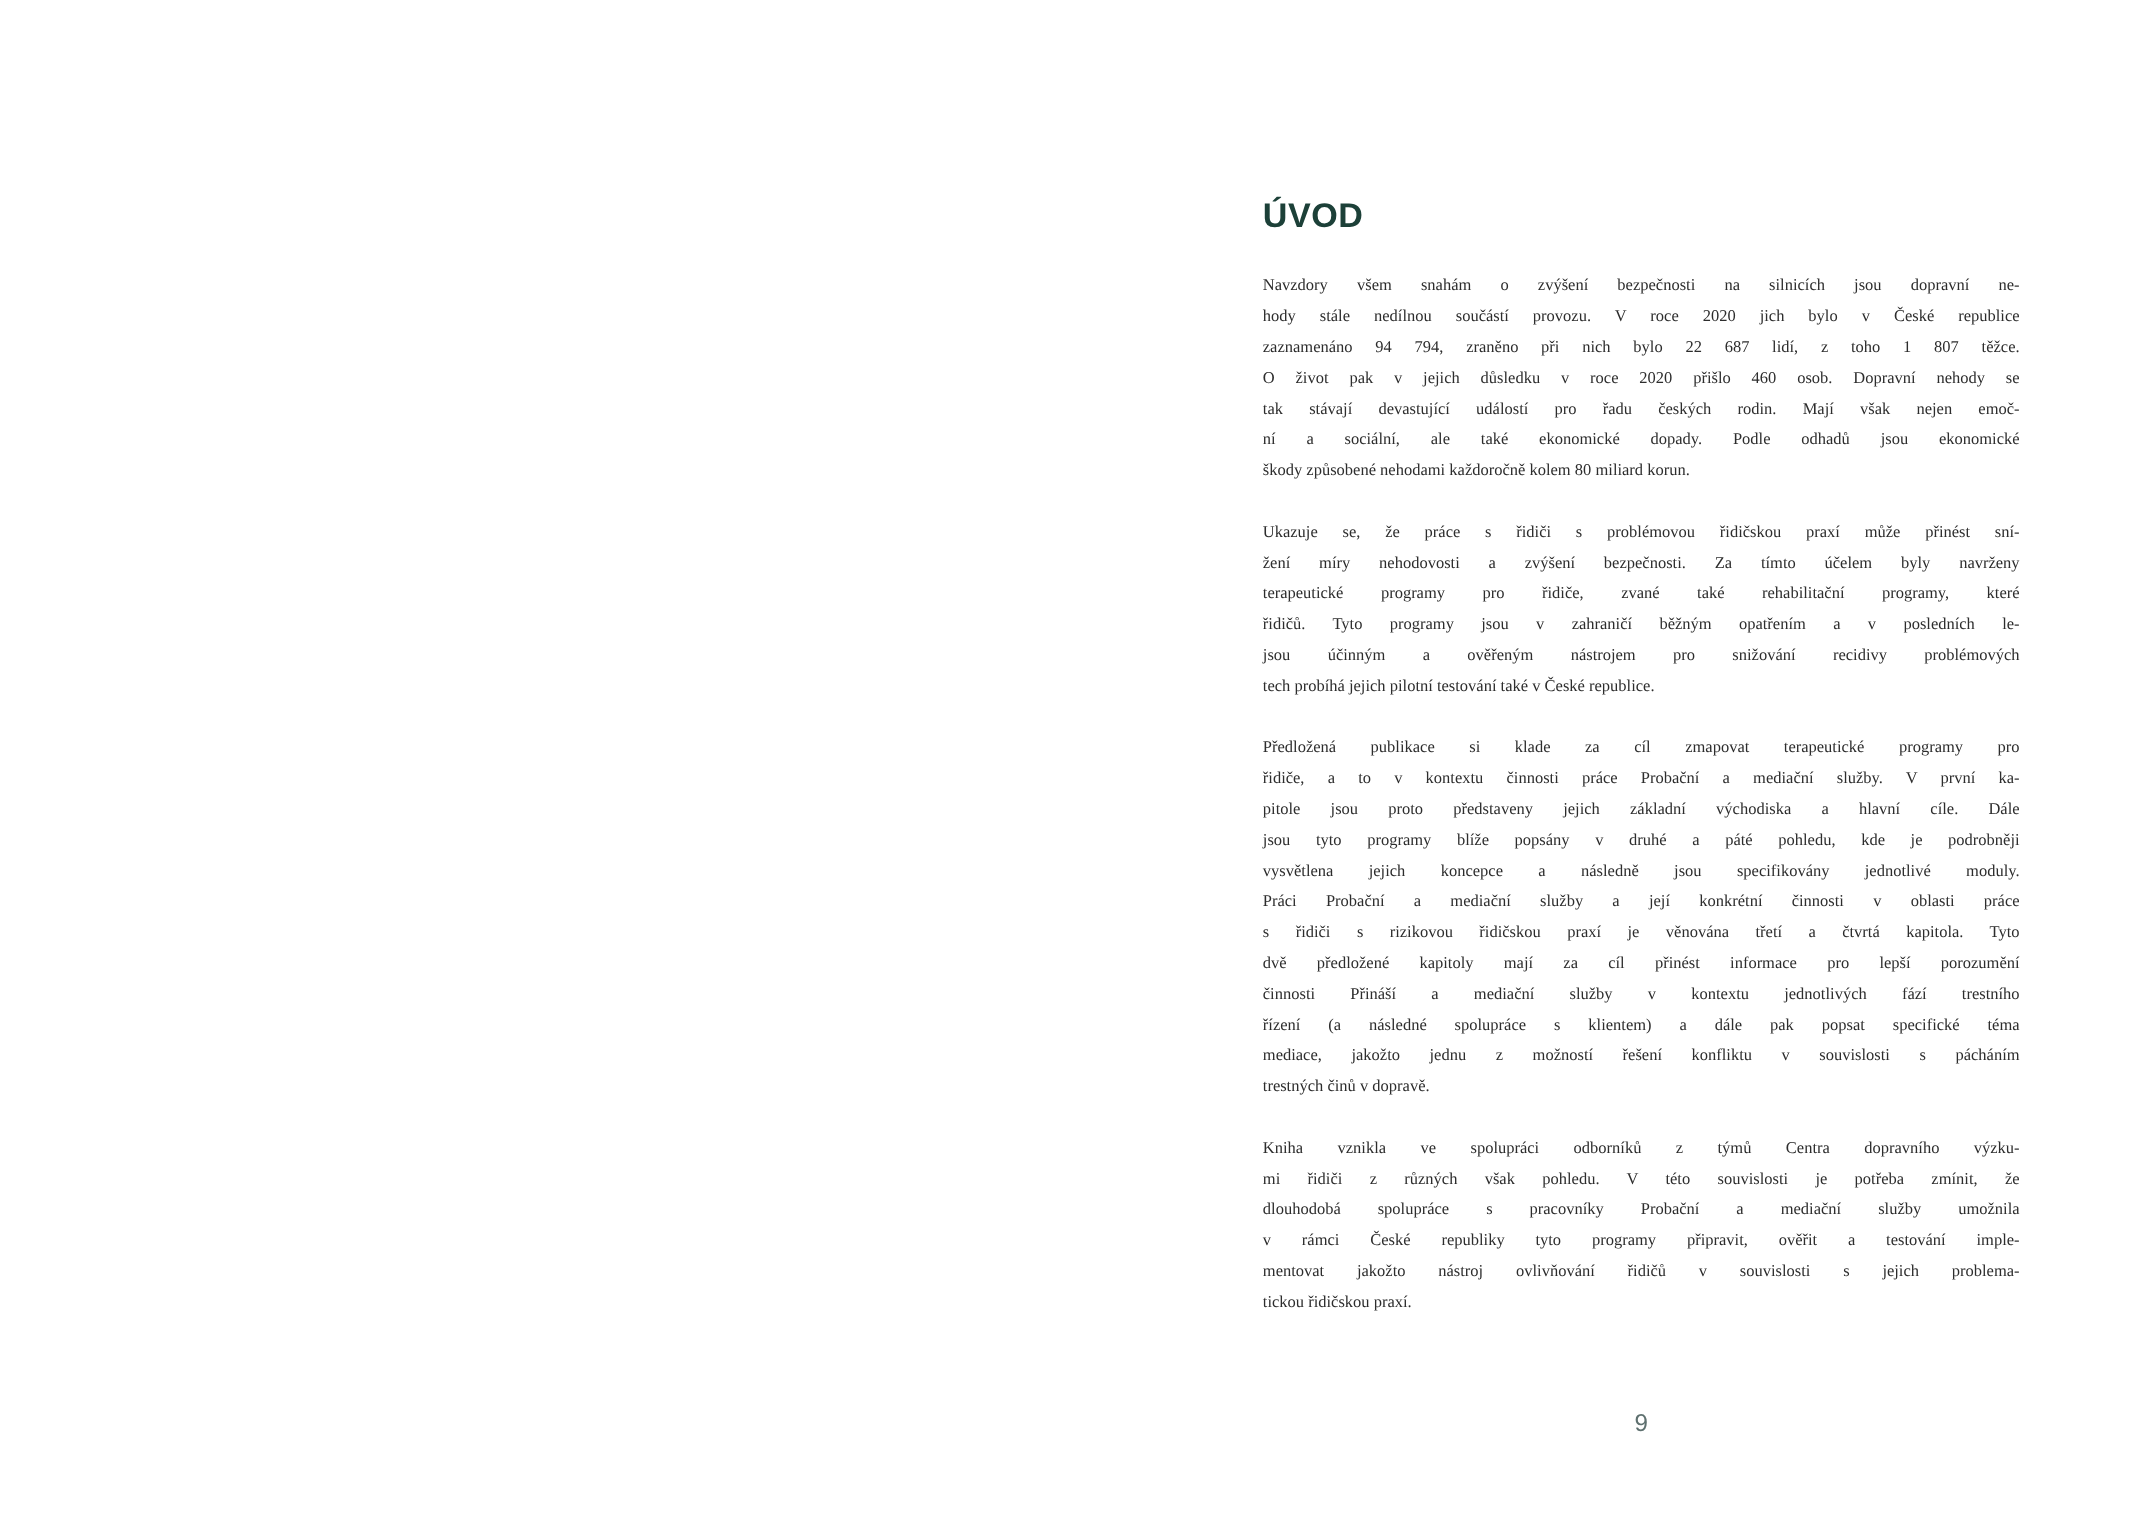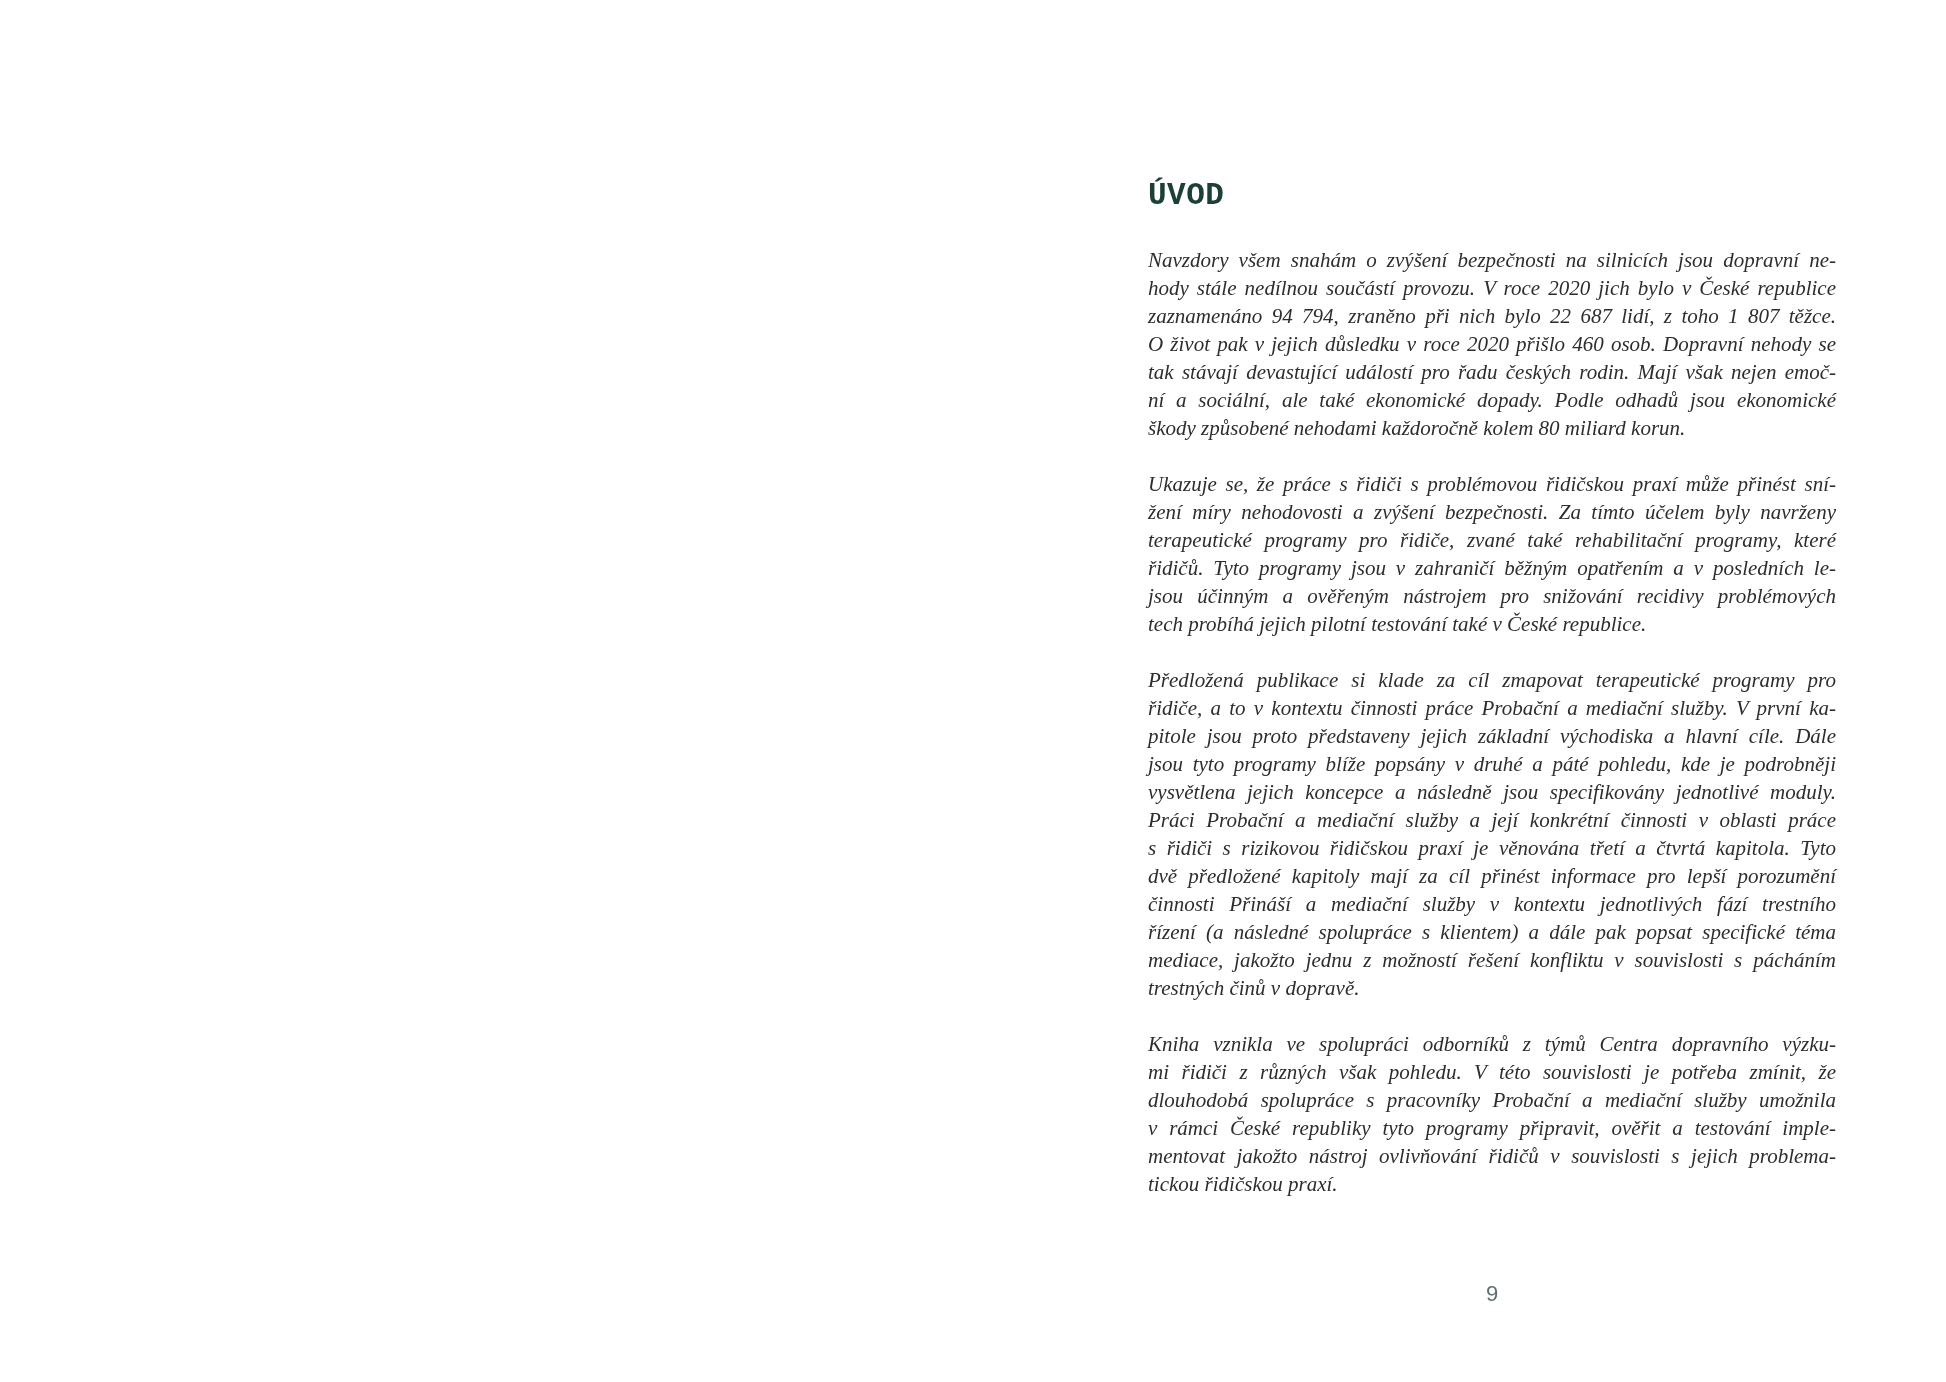--- a/index.html
+++ b/index.html
@@ -24,32 +24,31 @@
     background: var(--background);
   }
   .content {
     position: absolute;
     left: 1148px;
     top: 176px;
     width: 688px;
   }
   .title {
     margin: 0 0 30px 0;
-    font-family: Liberation Mono, monospace;
+    font-family: Liberation Sans, sans-serif;
     font-weight: bold;
     font-size: 31px;
     line-height: 40px;
     letter-spacing: 0.5px;
     color: var(--title-color);
   }
   .body-text {
     color: var(--body-color);
-    font-size: 21px;
+    font-size: 15px;
     line-height: 28px;
-    font-style: italic;
   }
   .paragraph {
     margin: 0 0 28px 0;
   }
   .paragraph:last-child { margin-bottom: 0; }
   .line {
     text-align: justify;
     text-align-last: justify;
     white-space: normal;
   }

